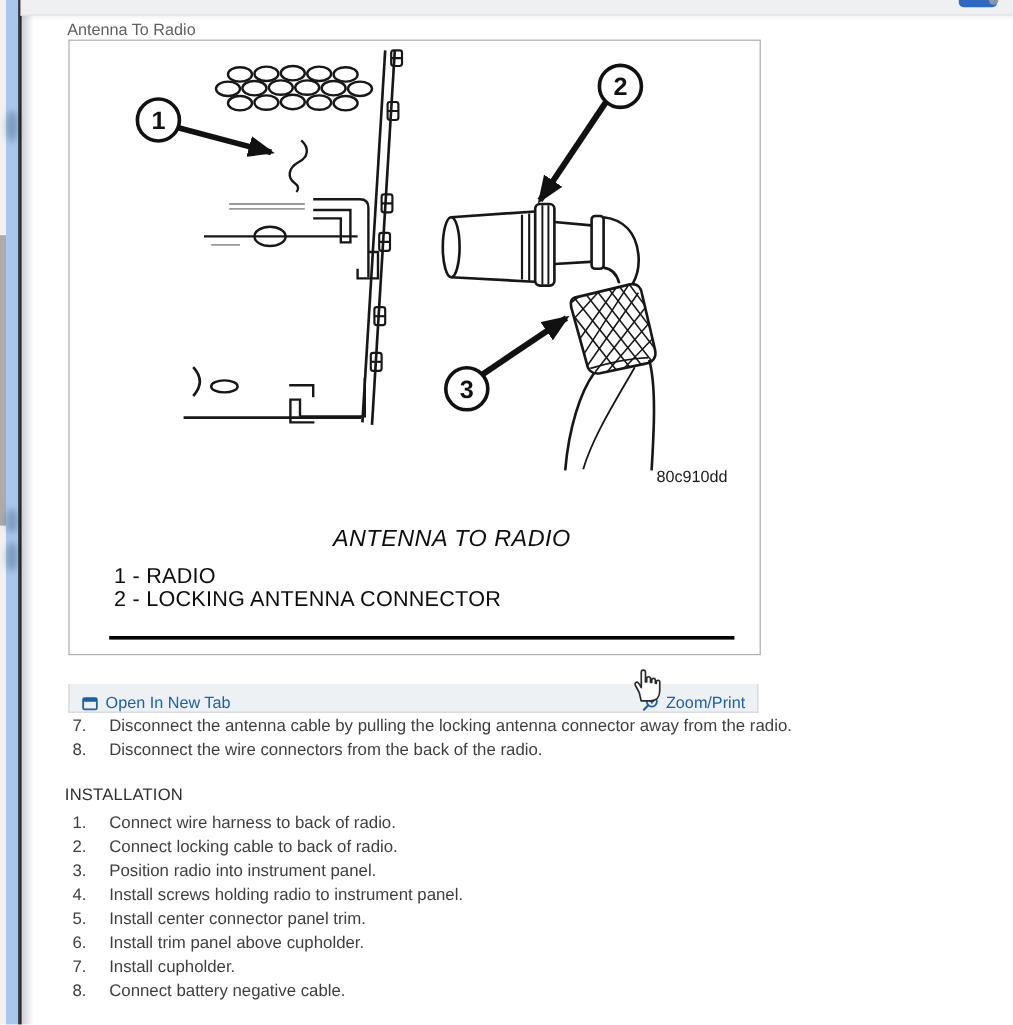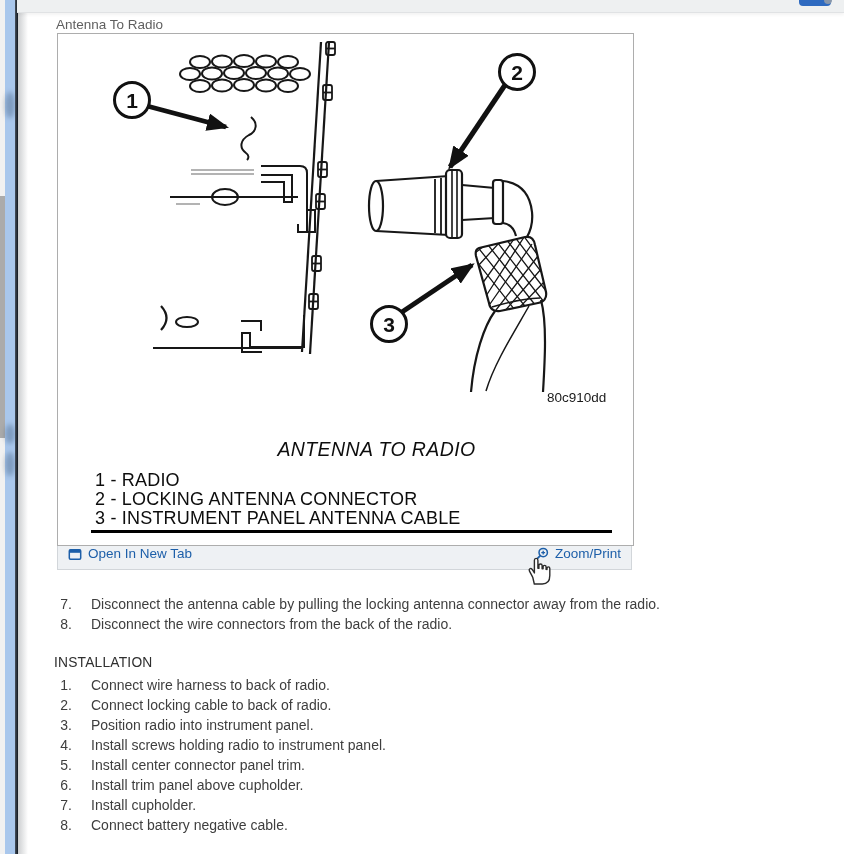--- a/index.html
+++ b/index.html
@@ -26,21 +26,21 @@
   .content{position:absolute;left:0;top:0;width:844px;height:732px;z-index:5;}
   .section-label{position:absolute;left:56px;top:17px;font-size:13.5px;color:#5f5f5f;}
 
   .figure-widget{position:absolute;left:57px;top:33px;width:577px;}
   .figure-box{position:relative;width:575px;height:511px;border:1px solid #adadad;background:#fff;}
   .figure-box svg.drawing{position:absolute;left:0;top:0;}
   .fig-caption{position:absolute;left:0;top:404px;width:100%;box-sizing:border-box;padding-left:62px;text-align:center;font-size:19.5px;font-style:italic;letter-spacing:.4px;color:#0d0d0d;}
   .fig-legend{position:absolute;left:37px;top:437px;font-size:18px;line-height:19px;color:#0d0d0d;letter-spacing:.2px;}
   .legend-rule{position:absolute;left:33px;top:496px;width:521px;height:3px;background:#000;}
 
-  .fig-toolbar{width:553px;height:23px;background:var(--toolbar-bg);border:1px solid #d2d6da;border-top:none;padding:0 10px;display:flex;align-items:flex-start;justify-content:space-between;}
+  .fig-toolbar{width:553px;height:23px;background:var(--toolbar-bg);border:1px solid #d2d6da;border-top:none;padding:0 10px;display:flex;align-items:flex-end;justify-content:space-between;margin-top:24px;}
   .tool-link{display:flex;align-items:center;gap:6px;color:var(--link);font-size:13.5px;cursor:pointer;text-decoration:none;}
   .tool-link svg{display:block;}
 
   .steps{position:absolute;left:52px;color:var(--body-text);font-size:14px;}
   .row{display:flex;line-height:20px;}
   .row .num{width:20px;text-align:right;flex:none;}
   .row .txt{margin-left:19px;}
   .install-heading{position:absolute;left:54px;top:655px;font-size:13.8px;font-weight:normal;color:#2f2f2f;letter-spacing:.2px;}
 
   .cursor{position:absolute;left:526px;top:554px;z-index:10;pointer-events:none;}
@@ -187,21 +187,20 @@
             <text x="331" y="297.5">3</text>
           </g>
 
           <text x="489" y="368" font-family="Liberation Sans, sans-serif" font-size="13.5" fill="#1a1a1a">80c910dd</text>
         </svg>
 
         <div class="fig-caption">ANTENNA TO RADIO</div>
         <div class="fig-legend">
           <div>1 - RADIO</div>
           <div>2 - LOCKING ANTENNA CONNECTOR</div>
-          <div>3 - INSTRUMENT PANEL ANTENNA CABLE</div>
         </div>
         <div class="legend-rule"></div>
       </div>
 
       <div class="fig-toolbar">
         <a class="tool-link">
           <span>
             <svg width="14" height="14" viewBox="0 0 14 14">
               <rect x="1.3" y="2.8" width="11.4" height="9.4" rx="1.2" fill="none" stroke="currentColor" stroke-width="1.5"></rect>
               <rect x="1.3" y="2.8" width="11.4" height="3" fill="currentColor"></rect>

